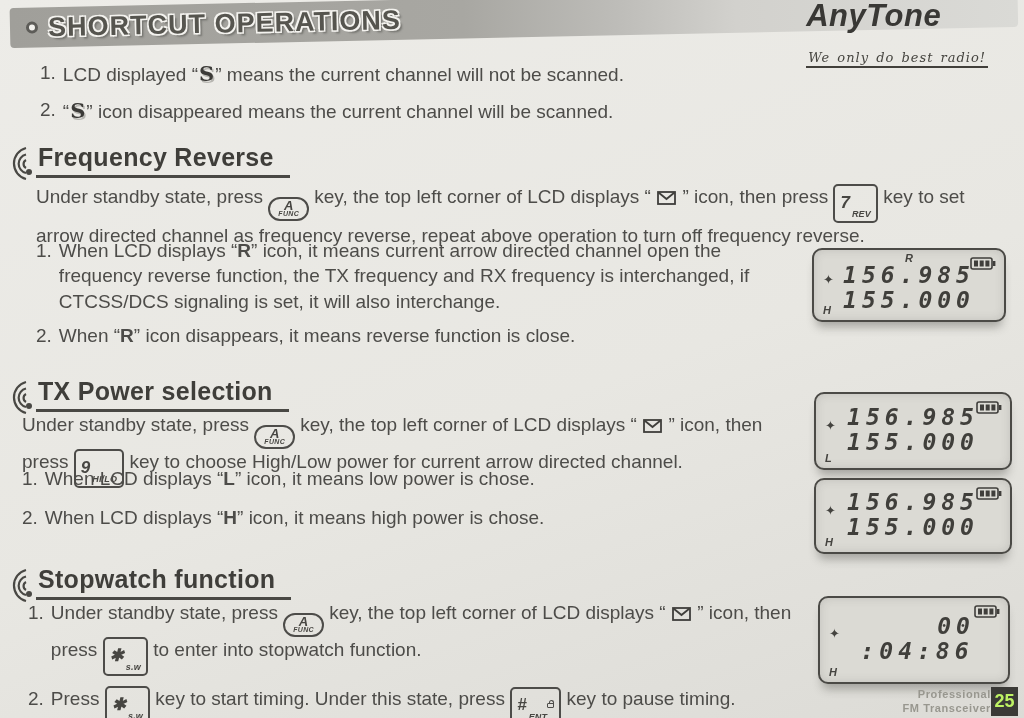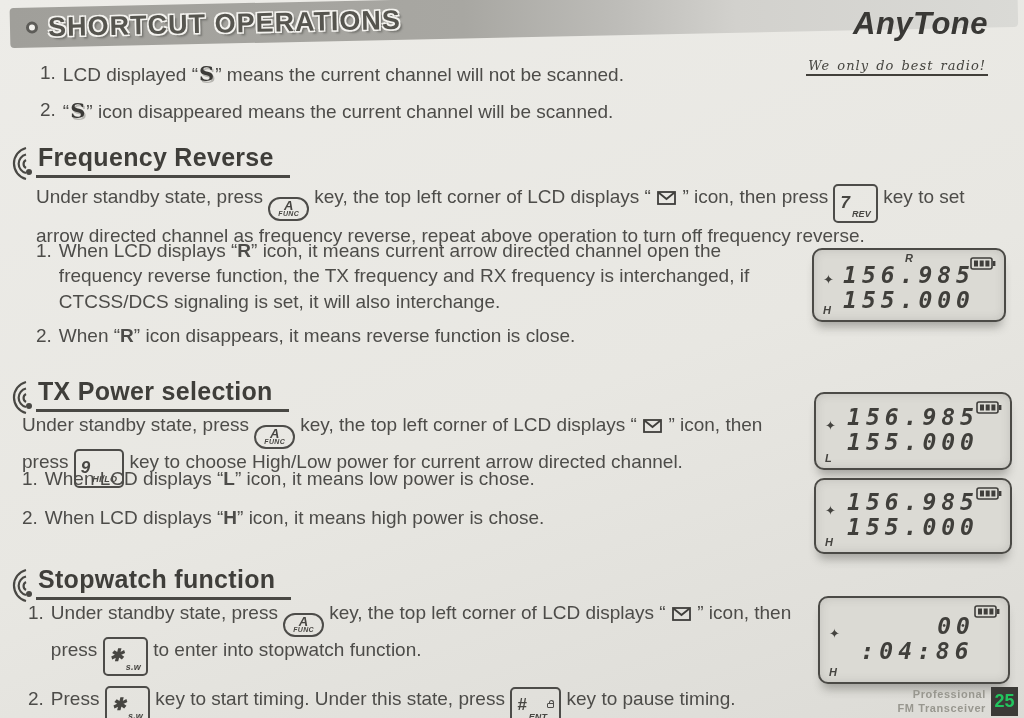--- a/index.html
+++ b/index.html
@@ -24,21 +24,21 @@
   }
   .banner-title {
     font-size:27px; font-weight:800; letter-spacing:1px; color:#56554f;
     text-shadow:-1.5px -1.5px 0 #f4f3ef, 1.5px -1.5px 0 #f4f3ef,
                 -1.5px 1.5px 0 #f4f3ef, 1.5px 1.5px 0 #f4f3ef,
                  3px 3px 2px rgba(60,60,55,.45);
     white-space:nowrap;
   }
 
   
-  .logo { position:absolute; right:36px; top:8px; text-align:right; z-index:3; }
+  .logo { position:absolute; right:36px; top:0; z-index:3; }
   .logo-brand {
     font-size:31px; font-weight:900; font-style:italic; color:#393835;
     letter-spacing:0.5px; line-height:1;
   }
   .logo-tagline {
     display:inline-block; font-family:"DejaVu Serif", serif; font-style:italic;
     font-size:13px; color:#45443f; letter-spacing:1px; word-spacing:2px;
     border-bottom:2.5px solid #413f3a; padding:0 2px 1px 2px; margin-top:19px;
   }
 
@@ -110,27 +110,27 @@
     line-height:1.08; color:#403f3b;
   }
   .lcd-corner {
     position:absolute; bottom:4px; left:9px;
     font-size:11px; font-weight:bold; font-style:italic; color:#44433f;
   }
   .sw-l1 { padding-left:84px; }
   .sw-l2 { padding-left:6px; }
 
   
-  .footer { position:absolute; right:6px; bottom:2px; display:flex; align-items:center; gap:5px; }
+  .footer { position:absolute; right:6px; bottom:2px; display:flex; align-items:center; }
   .footer-text {
     text-align:right; font-size:11px; font-weight:bold; color:#98978f;
     line-height:1.2; letter-spacing:0.6px;
   }
   .page-badge {
-    width:27px; height:29px; background:#3b3a37; color:#22c55e;
+    width:27px; height:29px; background:#3b3a37; color:#bef264;
     display:flex; align-items:center; justify-content:center;
     font-size:18px; font-weight:bold;
   }
 </style>
 </head>
 <body>
 
 <div class="banner">
   <span class="banner-bullet"></span>
   <span class="banner-title">SHORTCUT OPERATIONS</span>

